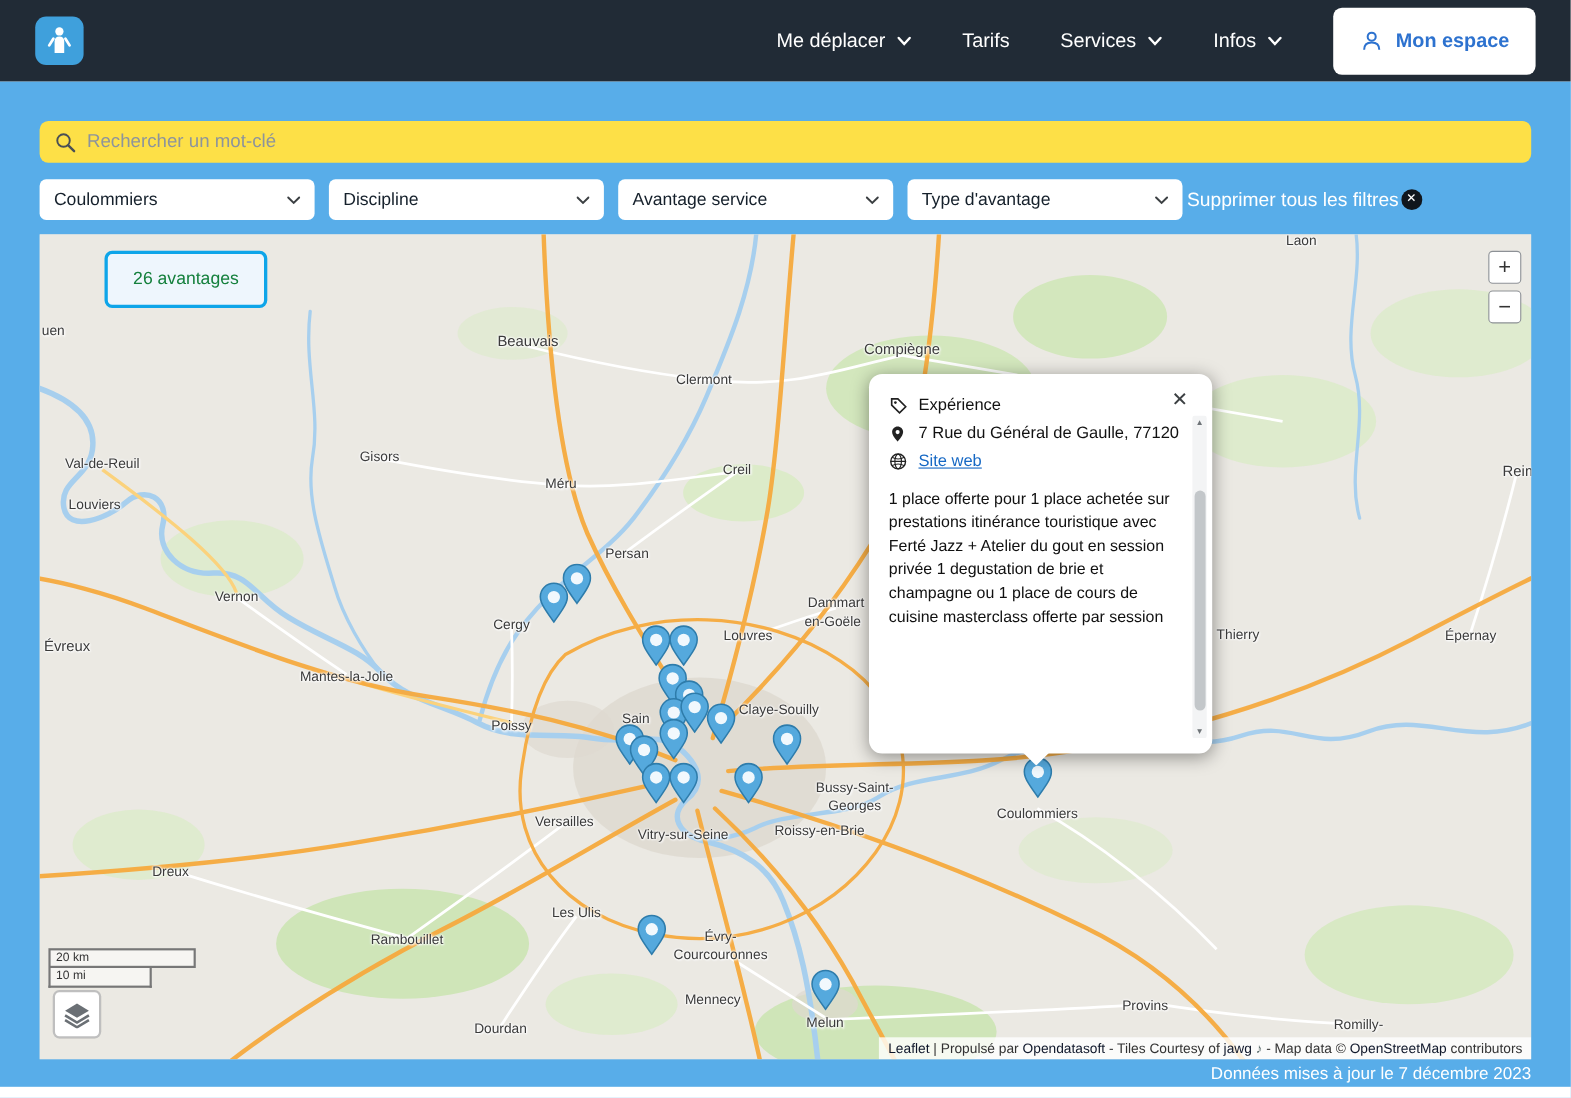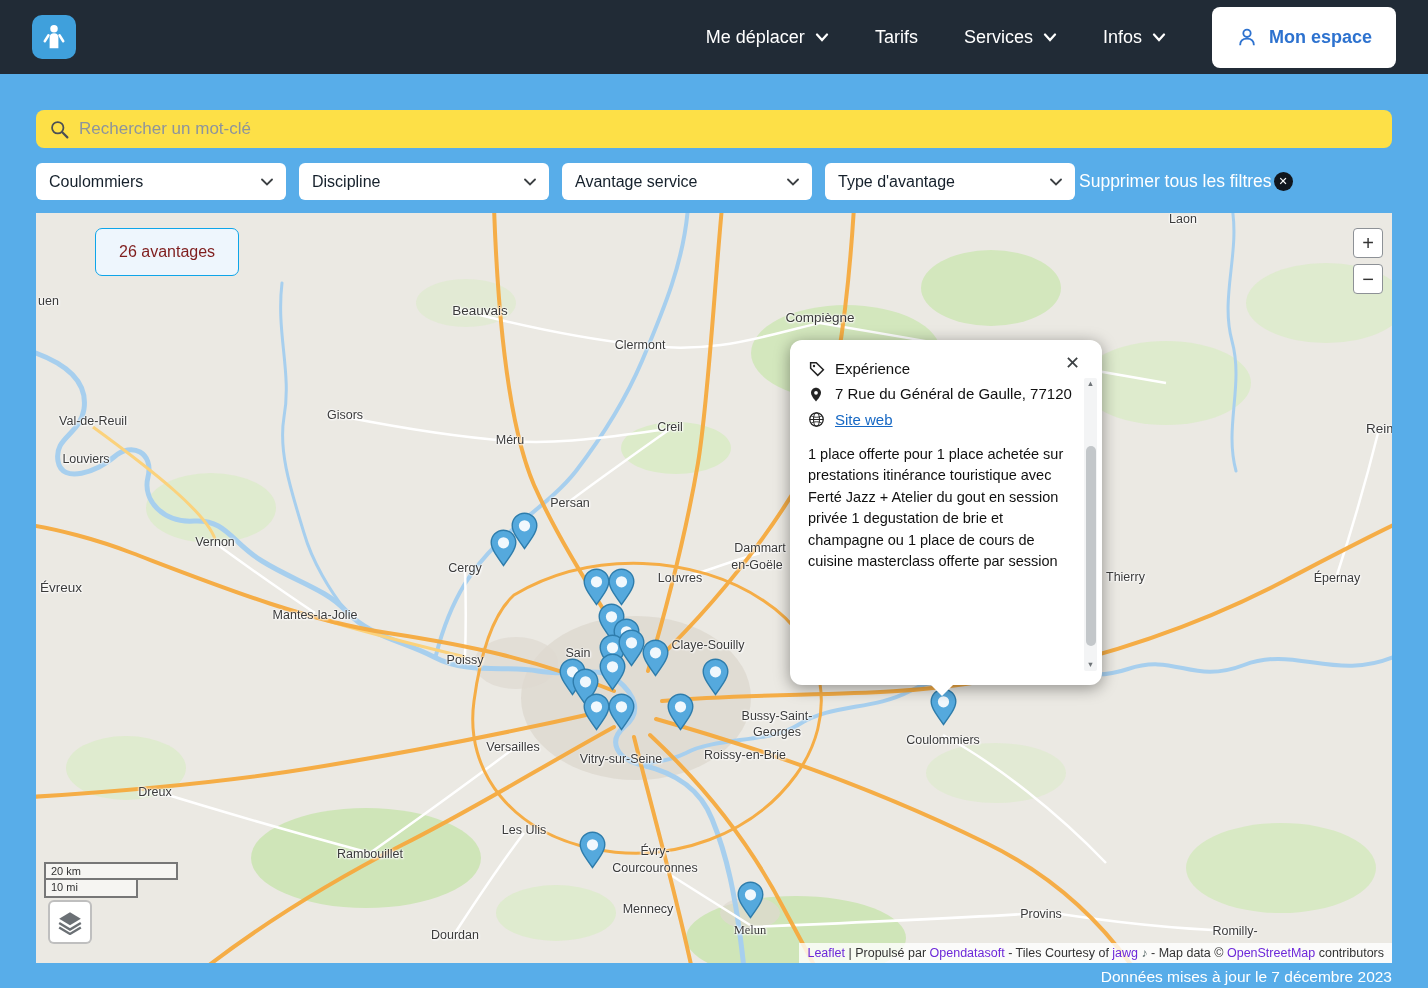--- a/index.html
+++ b/index.html
@@ -31,30 +31,30 @@
 
   
   .map{position:relative;margin-top:13px;height:750px;background:#ebe9e3;overflow:hidden}
   .map-art{position:absolute;inset:0}
   .map-art svg{display:block}
   .map-layer{position:absolute;inset:0}
   .mlabel{position:absolute;transform:translate(-50%,-50%);font-size:12.5px;color:#3a3a3a;white-space:nowrap;z-index:2;text-shadow:0 0 2px #fff,0 0 2px #fff,0 0 3px #fff,1px 1px 2px #fff}
   .mlabel.big{font-size:13.5px}
   .mlabel.left{transform:translate(0,-50%)}
   .pin{position:absolute;width:27px;height:38px;z-index:3;cursor:pointer}
-  .badge{position:absolute;left:59px;top:15px;background:#eef6fd;border:1px solid #0ea5e9;border-radius:7px;padding:14px 23px;font-size:16px;color:#7f1d1d;z-index:5}
+  .badge{position:absolute;left:59px;top:15px;background:#eef6fd;border:3px solid #0ea5e9;border-radius:7px;padding:14px 23px;font-size:16px;color:#15803d;z-index:5}
   .zoom{position:absolute;right:9px;top:15px;z-index:5;display:flex;flex-direction:column;gap:6px}
   .zoom button{width:30px;height:30px;background:#fff;border:1px solid #8d9196;border-radius:4px;font-size:20px;color:#333;cursor:pointer;line-height:1;font-family:inherit}
   .scale{position:absolute;left:8px;bottom:65px;z-index:5;font-size:11px;color:#333}
   .scale-line{background:rgba(255,255,255,.55);border:2px solid #777;padding:1px 5px;height:18px;line-height:13px}
   .scale-line.km{width:134px}
   .scale-line.mi{width:94px;border-top:none}
   .layers{position:absolute;left:12px;bottom:19px;width:44px;height:44px;background:#fff;border:2px solid rgba(0,0,0,.25);border-radius:6px;display:flex;align-items:center;justify-content:center;z-index:5;cursor:pointer}
   .attribution{position:absolute;right:0;bottom:0;background:rgba(255,255,255,.8);padding:3px 8px;font-size:12.5px;color:#333;z-index:6;white-space:nowrap}
-  .attribution a{color:#6d28d9}
+  .attribution a{color:#0f172a}
   .jawg-note{color:#566;font-size:12px}
 
   
   .popup{position:absolute;left:754px;top:127px;width:312px;height:345px;background:#fff;border-radius:12px;box-shadow:0 3px 16px rgba(0,0,0,.4);z-index:10;padding:14px 30px 14px 18px;font-size:15px;color:#111}
   .popup-tail{position:absolute;left:140px;top:100%;width:0;height:0;border:12px solid transparent;border-top:12px solid #fff;border-bottom:none;margin-top:-1px}
   .popup-close{position:absolute;right:22px;top:12px;font-size:18px;color:#3c4043;cursor:pointer}
   .popup h2{font-size:26px;font-weight:bold;color:#0d0d0d;margin:8px 0 14px}
   .p-row{display:flex;gap:9px;margin:5px 0;line-height:1.35;align-items:flex-start}
   .p-icon{flex:0 0 18px;margin-top:1px;display:flex}
   .site-link{color:#1668c4;text-decoration:underline;cursor:pointer}
@@ -254,21 +254,21 @@
         <span class="mlabel" style="left: 907px; top: 527px;">Coulommiers</span>
         <span class="mlabel" style="left: 477px; top: 534px;">Versailles</span>
         <span class="mlabel" style="left: 585px; top: 546px;">Vitry-sur-Seine</span>
         <span class="mlabel" style="left: 709px; top: 542px;">Roissy-en-Brie</span>
         <span class="mlabel" style="left: 119px; top: 579px;">Dreux</span>
         <span class="mlabel" style="left: 488px; top: 617px;">Les Ulis</span>
         <span class="mlabel" style="left: 334px; top: 641px;">Rambouillet</span>
         <span class="mlabel" style="left: 619px; top: 638px;">Évry-</span>
         <span class="mlabel" style="left: 619px; top: 655px;">Courcouronnes</span>
         <span class="mlabel" style="left: 612px; top: 696px;">Mennecy</span>
-        <span class="mlabel" style="left: 714px; top: 717px; font-family: Liberation Serif, serif;">Melun</span>
+        <span class="mlabel" style="left: 714px; top: 717px;">Melun</span>
         <span class="mlabel" style="left: 1005px; top: 701px;">Provins</span>
         <span class="mlabel" style="left: 419px; top: 722px;">Dourdan</span>
         <span class="mlabel" style="left: 1199px; top: 718px;">Romilly-</span>
       </div>
     <div class="map-layer">
         <div class="pin" style="left: 453.5px; top: 316px;"><svg width="27" height="38" viewBox="0 0 27 38">
             <path d="M13.5 1.2 C6.7 1.2 1.2 6.7 1.2 13.5 C1.2 17 3 21 5.3 24.6 C8.3 29.4 13.5 36.5 13.5 36.5 C13.5 36.5 18.7 29.4 21.7 24.6 C24 21 25.8 17 25.8 13.5 C25.8 6.7 20.3 1.2 13.5 1.2 Z" fill="#55a9dd" stroke="#2e7cab" stroke-width="1.4"></path>
             <circle cx="13.5" cy="13.8" r="5.6" fill="#ffffff" fill-opacity="0.92"></circle>
           </svg></div>
         <div class="pin" style="left: 474.5px; top: 299px;"><svg width="27" height="38" viewBox="0 0 27 38">

